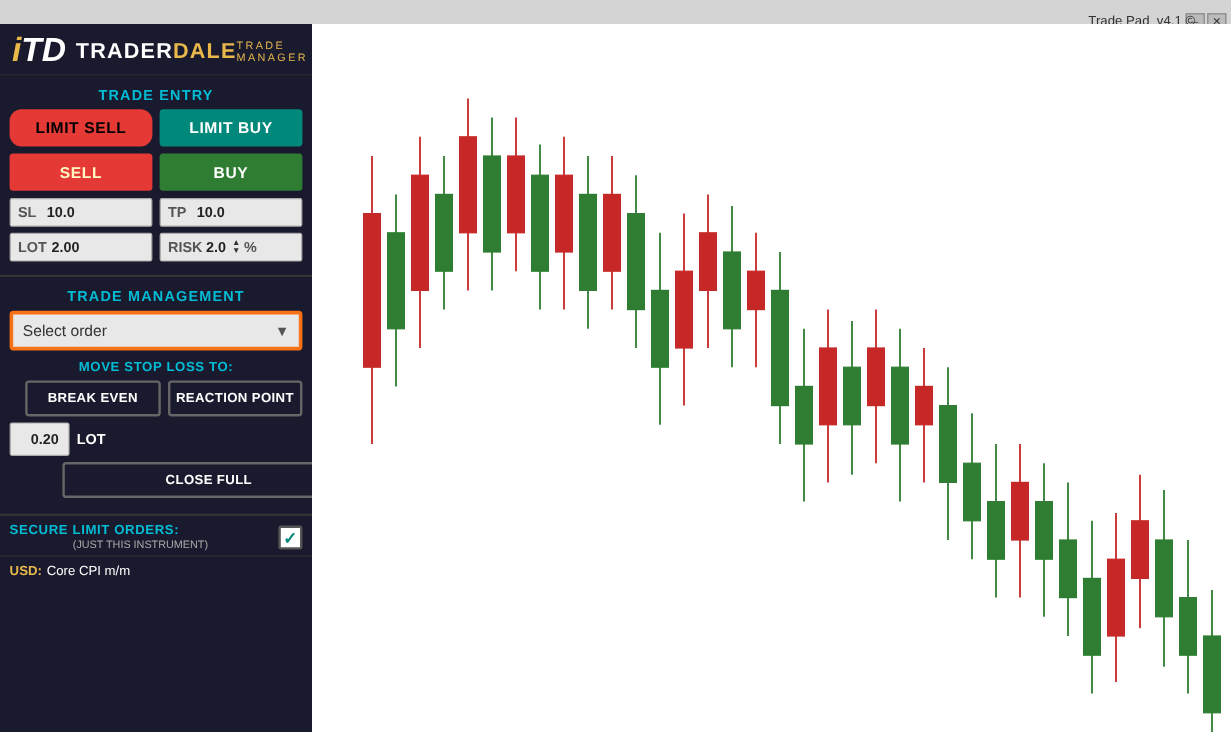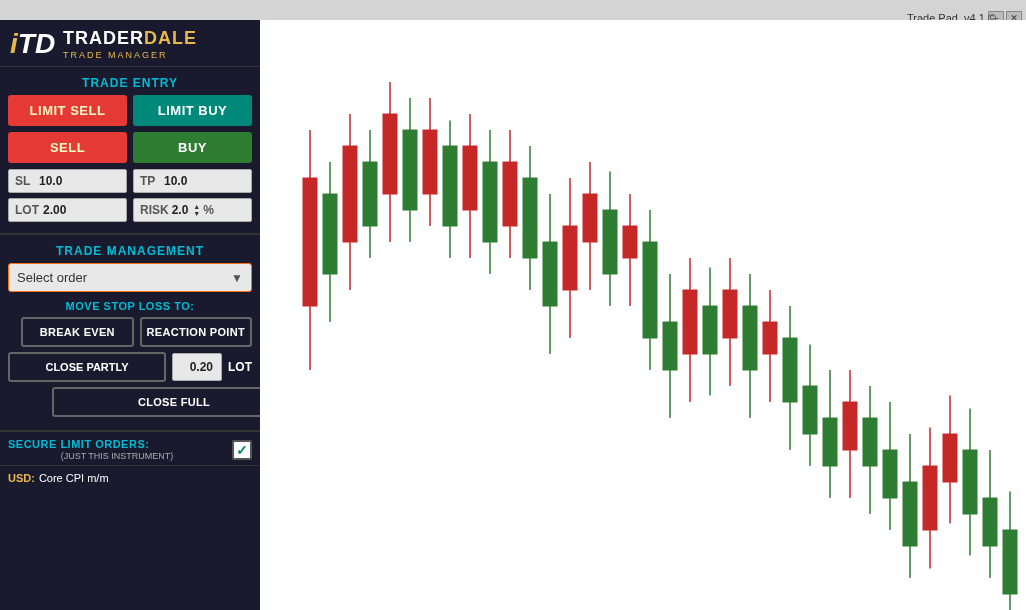--- a/index.html
+++ b/index.html
@@ -69,21 +69,20 @@
     .logo-icon {
       color: white;
       font-size: 28px;
       font-weight: bold;
       font-style: italic;
       line-height: 1;
     }
     .logo-icon span { color: #e8b84b; }
     .logo-text-group {
       display: flex;
-      flex-direction: column;
     }
     .logo-trader {
       color: white;
       font-size: 18px;
       font-weight: bold;
       letter-spacing: 1px;
     }
     .logo-dale {
       color: #e8b84b;
       font-size: 18px;
@@ -125,21 +124,22 @@
       padding: 8px 4px;
       border: none;
       border-radius: 3px;
       font-size: 13px;
       font-weight: bold;
       cursor: pointer;
       letter-spacing: 0.5px;
     }
     .btn-limit-sell {
       background: #e53935;
-      color: #fef9c3;
+      color: #000000;
+      border-radius: 10px;
     }
     .btn-limit-buy {
       background: #00897b;
       color: white;
     }
     .btn-sell {
       background: #e53935;
       color: #fef9c3;
     }
     .btn-buy {
@@ -201,21 +201,21 @@
     .trade-mgmt-section {
       background: #1a1a2e;
       padding: 4px 8px 8px 8px;
       border-bottom: 2px solid #333;
       flex: 0 0 auto;
     }
 
     
     .select-box {
       background: #e8e8e8;
-      border: 1px solid #f97316;
+      border: 3px solid #f97316;
       border-radius: 3px;
       padding: 6px 8px;
       display: flex;
       align-items: center;
       justify-content: space-between;
       cursor: pointer;
       margin-bottom: 8px;
     }
     .select-box-text {
       color: #333;
@@ -470,21 +470,20 @@
     </div>
 
     <div class="move-stop-label">MOVE STOP LOSS TO:</div>
 
     <div class="action-btn-row">
       <button class="action-btn">BREAK EVEN</button>
       <button class="action-btn">REACTION POINT</button>
     </div>
 
     <div class="close-partly-row">
-      <button class="close-partly-btn">CLOSE PARTLY</button>
       <div class="lot-input-box">0.20</div>
       <span class="lot-label-static">LOT</span>
     </div>
 
     <div class="close-full-row">
       <button class="action-btn full-width">CLOSE FULL</button>
     </div>
   </div>
 
   <div class="secure-section">

